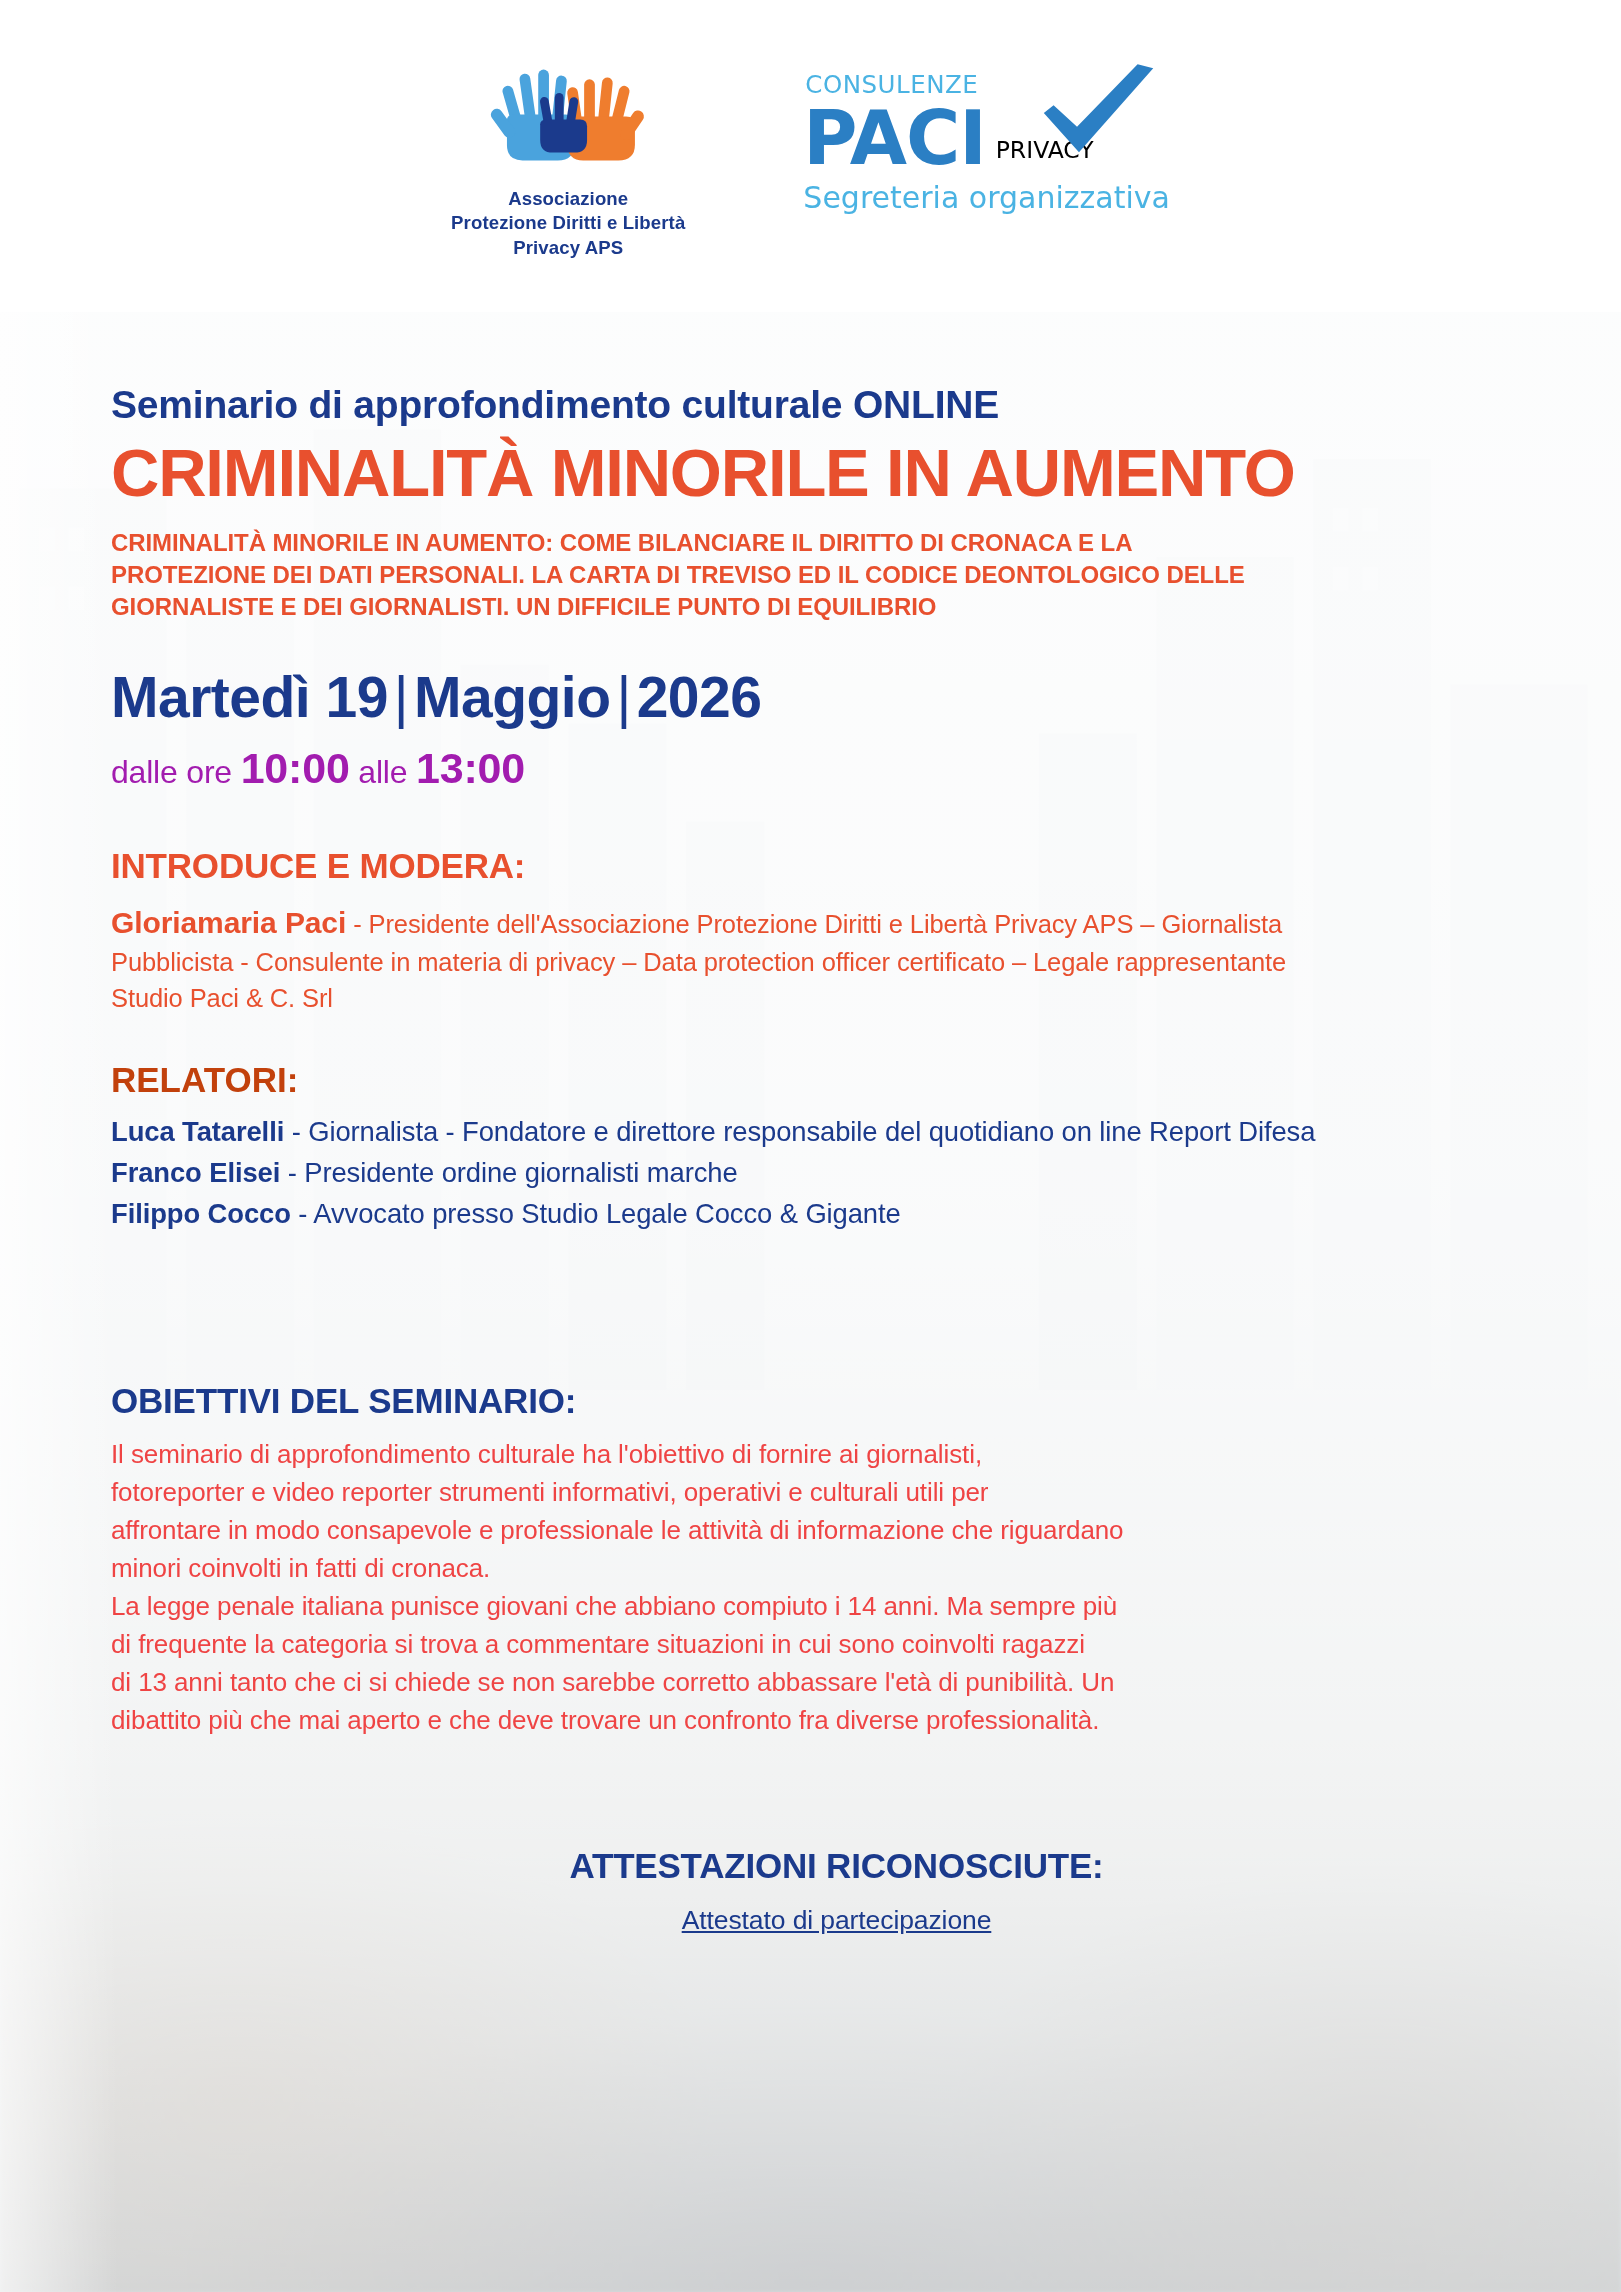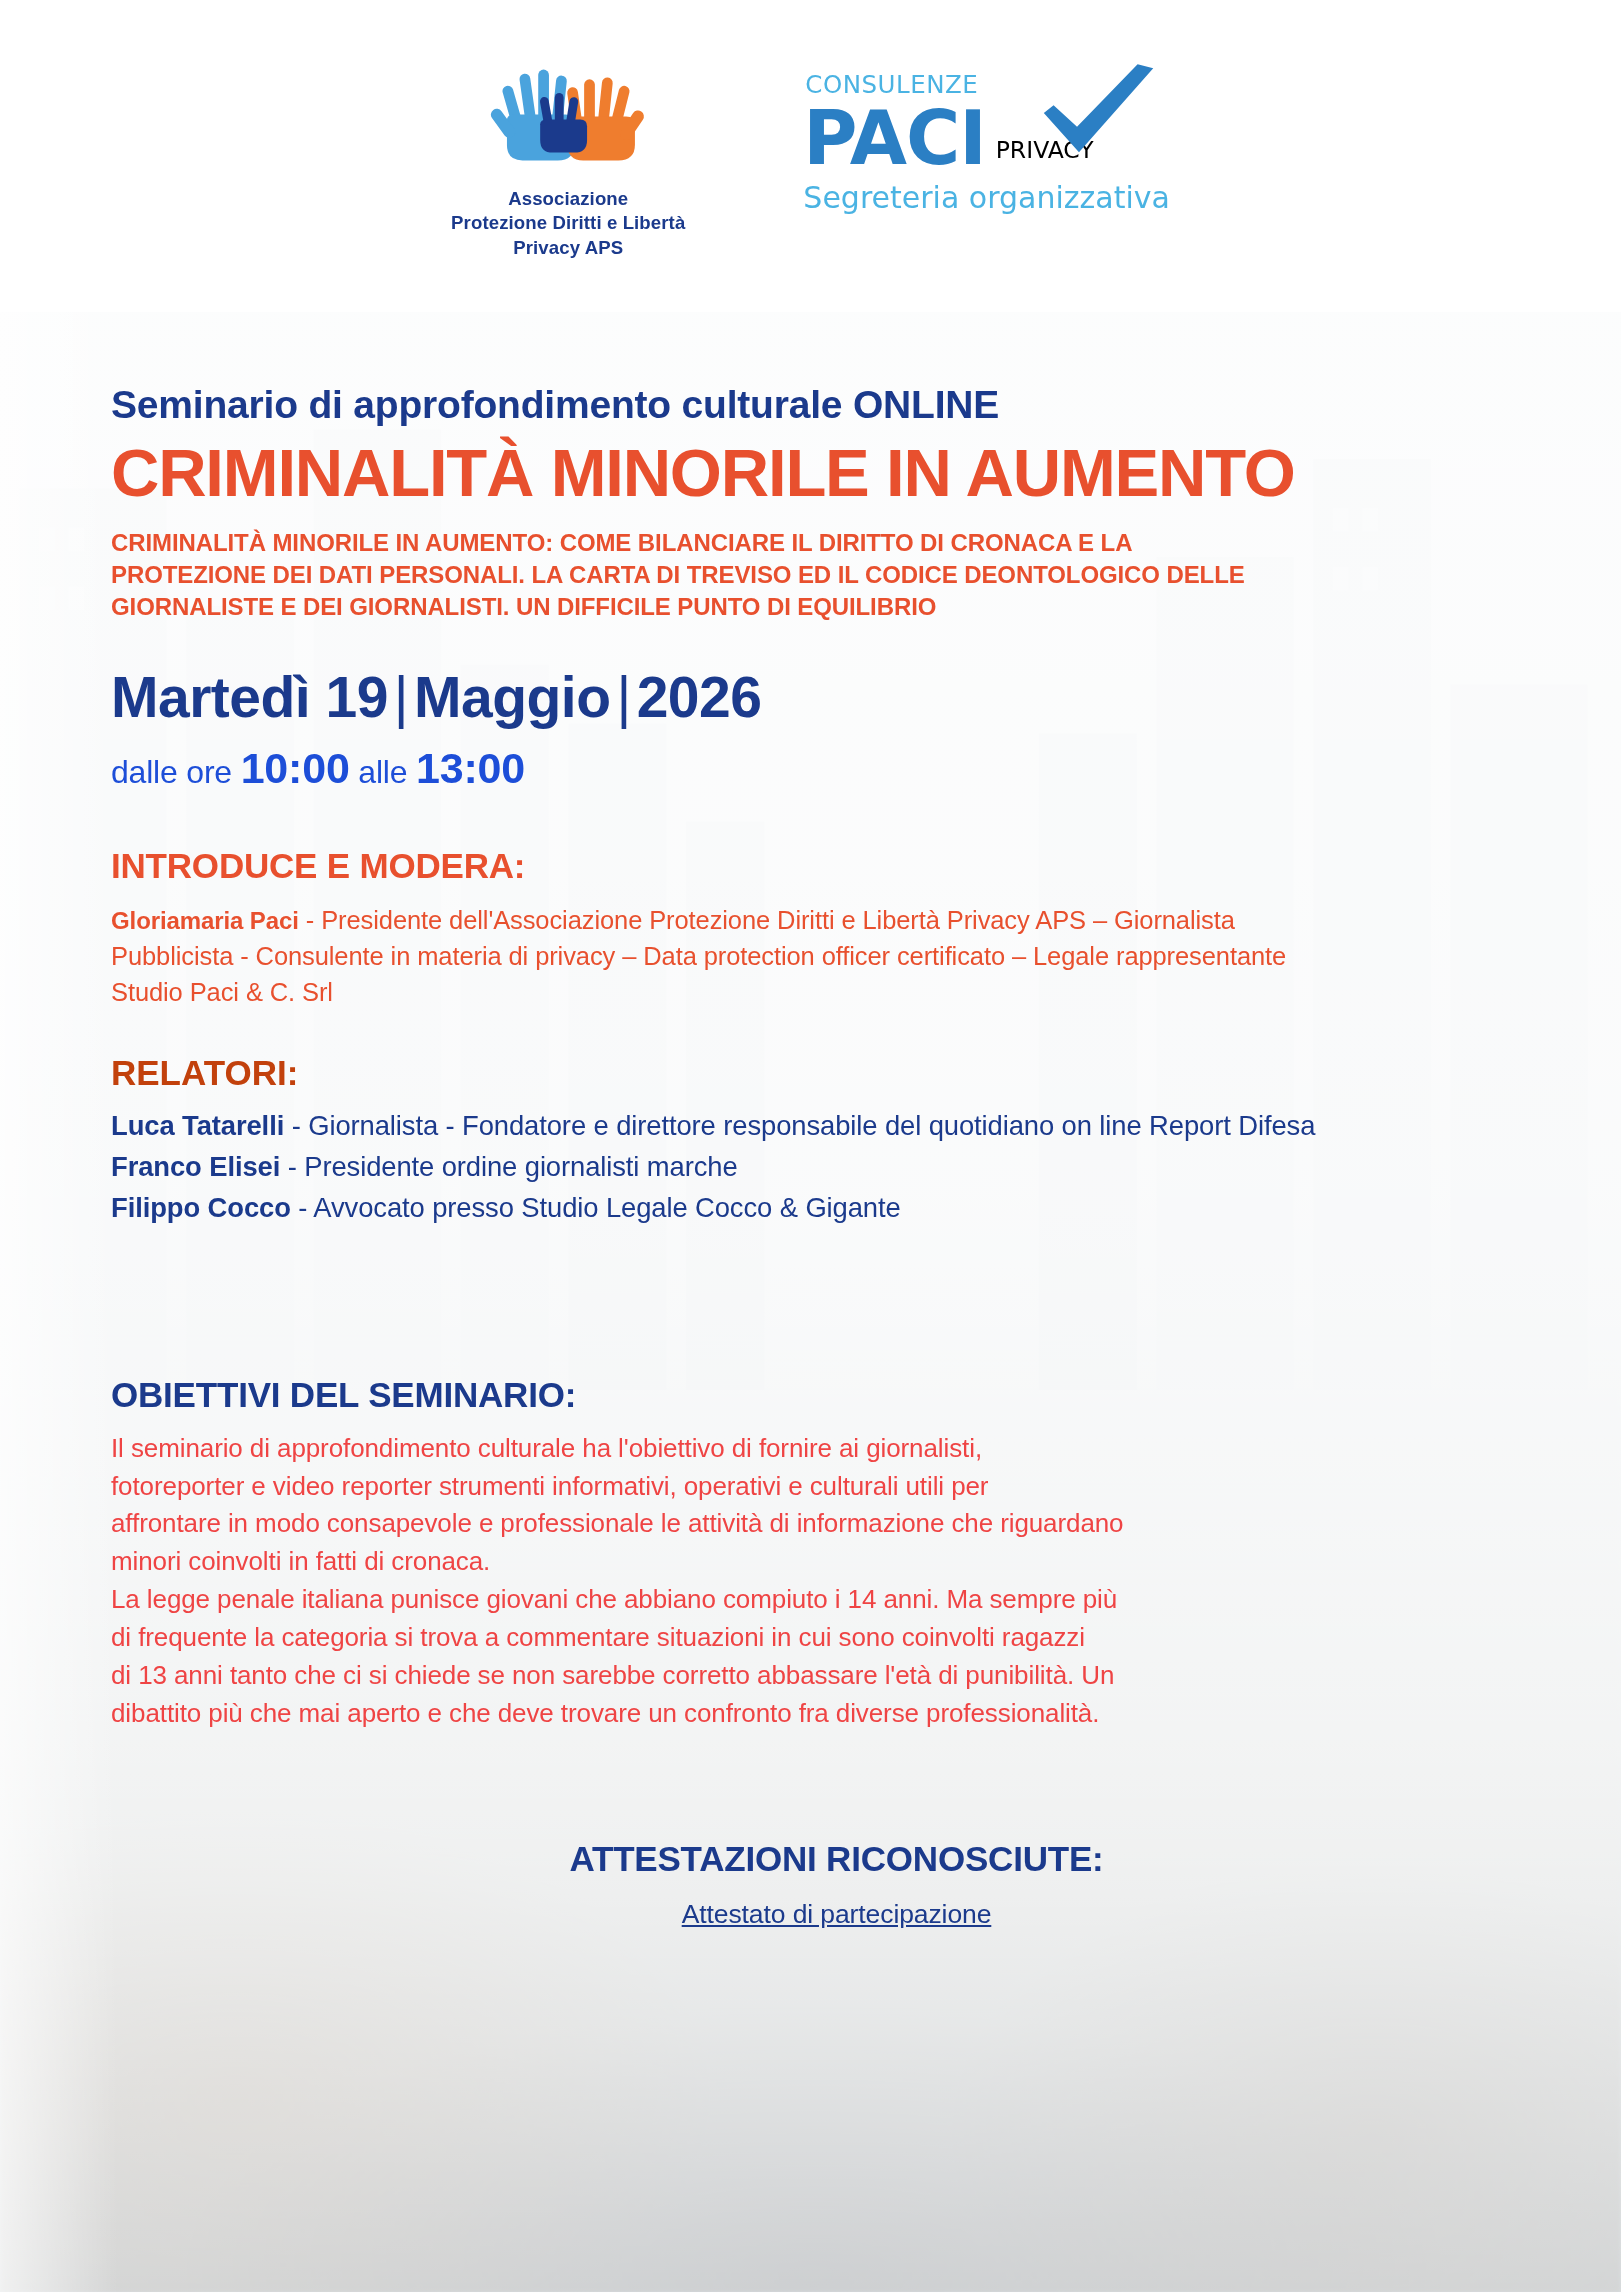--- a/index.html
+++ b/index.html
@@ -183,21 +183,21 @@
     font-weight: bold;
     letter-spacing: -0.5px;
   }
   .dateline .sep {
     font-weight: normal;
     color: #1b3a8c;
     padding: 0 5.9px;
   }
   .timeline {
     margin-top: 13.7px;
-    color: #1d4ed8;
+    color: #a21caf;
     font-size: 32px;
     letter-spacing: -0.2px;
   }
   .timeline b { font-size: 43px; font-weight: bold; }
 
   .sec-head {
     color: #e8502e;
     font-size: 35px;
     font-weight: bold;
     letter-spacing: -0.2px;
@@ -206,21 +206,21 @@
 
   .intro-block { margin-top: 53px; }
   .intro-body {
     margin-top: 15.7px;
     color: #e8502e;
     font-size: 25.5px;
     line-height: 1.42;
     letter-spacing: -0.1px;
     max-width: 1206px;
   }
-  .intro-body b { font-size: 24px; font-weight: bold; text-align: center; }
+  .intro-body b { font-size: 30px; font-weight: bold; text-align: center; }
 
   .relatori-block { margin-top: 43px; }
   .relatori-head {
     color: #c2410c;
     font-size: 35px;
     font-weight: bold;
   }
   .relatori-body {
     margin-top: 13.7px;
     color: #1b3a8c;

